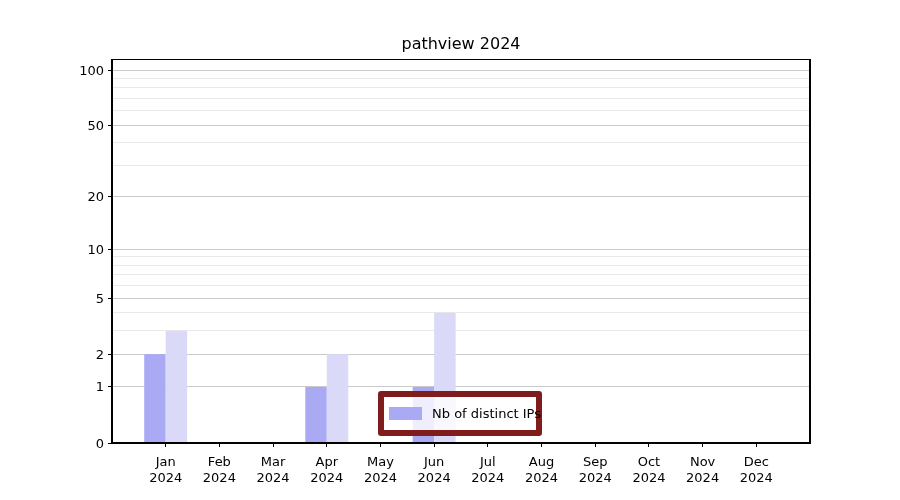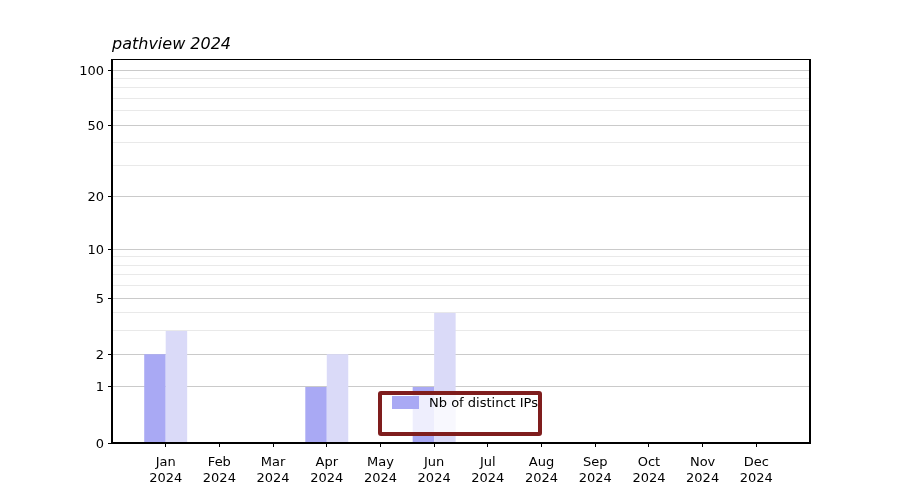--- a/index.html
+++ b/index.html
@@ -13,43 +13,42 @@
     width: 900px;
     height: 500px;
     background: #ffffff;
     overflow: hidden;
   }
   .chart-title {
     position: absolute;
     left: 112px;
     top: 34px;
     width: 698px;
+    text-align: center;
     font-size: 16px;
     color: #000000;
     white-space: nowrap;
-    font-style: italic;
   }
   svg#plot {
     position: absolute;
     left: 0;
     top: 0;
   }
   .legend {
     position: absolute;
     left: 378px;
     top: 391px;
     width: 164px;
     height: 45px;
     box-sizing: border-box;
     background: rgba(255, 255, 255, 0.8);
-    border: 4px solid #7f1d1d;
+    border: 6px solid #7f1d1d;
     border-radius: 3px;
     display: flex;
-    flex-direction: column;
-    justify-content: space-between;
+    justify-content: center;
     gap: 4px;
     padding-left: 10px;
   }
   .legend-row {
     display: flex;
     align-items: center;
     gap: 10px;
   }
   .legend-swatch {
     display: inline-block;

